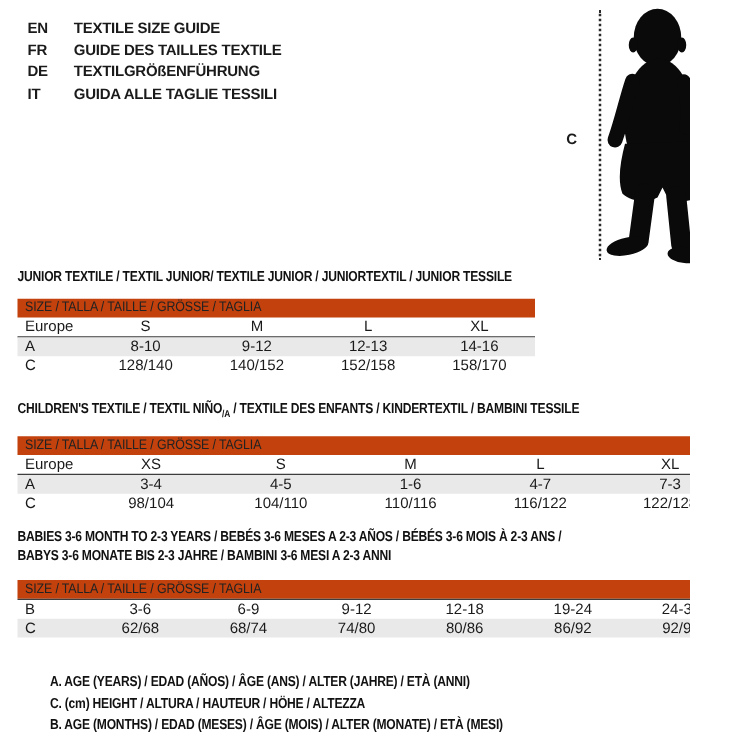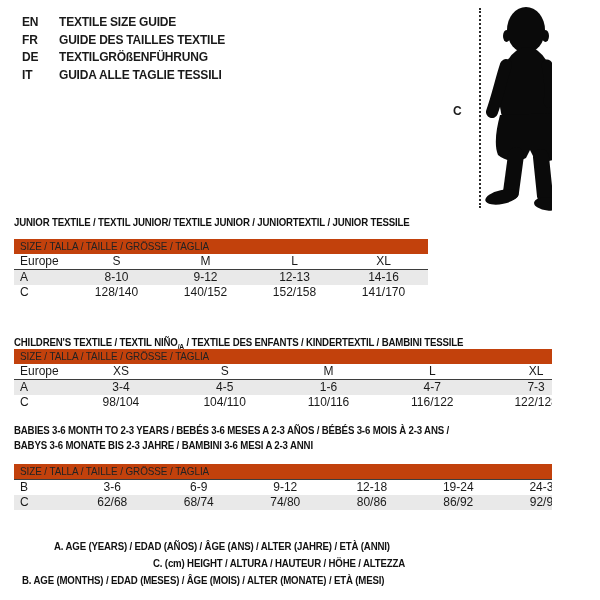--- a/index.html
+++ b/index.html
@@ -23,21 +23,21 @@
   .sizetable{position:absolute;}
   .bar{height:15px;line-height:15px;background:#c2410c;padding-left:6px;font-size:11px;color:#222;}
   .bar .inner{display:inline-block;transform:scaleX(0.9);transform-origin:0 50%;white-space:nowrap;letter-spacing:-0.1px;}
   .trow{display:flex;height:15px;line-height:15px;font-size:12px;}
   .trow .lbl{padding-left:6px;box-sizing:border-box;}
   .t1 .lbl{width:58px;}
   .t2 .lbl,.t3 .lbl{width:55px;}
   .trow .c{flex:1;text-align:center;}
   .alt{background:#e9e9e9;}
   .dline{border-top:1.5px solid #3d3d3d;}
-  .footnotes{position:absolute;left:22px;top:536px;text-align:right;}
+  .footnotes{position:absolute;left:40px;top:536px;}
   .fn{height:17px;line-height:17px;}
 </style>
 </head>
 <body>
 
 <div class="page">
 
   <div class="lang-block">
     <div class="lang-row">
       <span class="lang-code">EN</span>
@@ -95,25 +95,25 @@
       <span class="c">8-10</span>
       <span class="c">9-12</span>
       <span class="c">12-13</span>
       <span class="c">14-16</span>
     </div>
     <div class="trow">
       <span class="lbl">C</span>
       <span class="c">128/140</span>
       <span class="c">140/152</span>
       <span class="c">152/158</span>
-      <span class="c">141/170</span>
+      <span class="c">158/170</span>
     </div>
   </div>
 
-  <div class="t-title" style="left:14px;top:321px;margin-top:15px;">
+  <div class="t-title" style="left:14px;top:321px;">
     <div class="cond"><span>CHILDREN'S TEXTILE / TEXTIL NIÑO</span><span style="font-size:8px;vertical-align:sub;">/A</span><span> / TEXTILE DES ENFANTS / KINDERTEXTIL / BAMBINI TESSILE</span></div>
   </div>
   <div class="sizetable t2" style="left:14px;top:349px;width:574px;">
     <div class="bar">
       <span class="inner">SIZE / TALLA / TAILLE / GRÖSSE / TAGLIA</span>
     </div>
     <div class="trow">
       <span class="lbl">Europe</span>
       <span class="c">XS</span>
       <span class="c">S</span>

